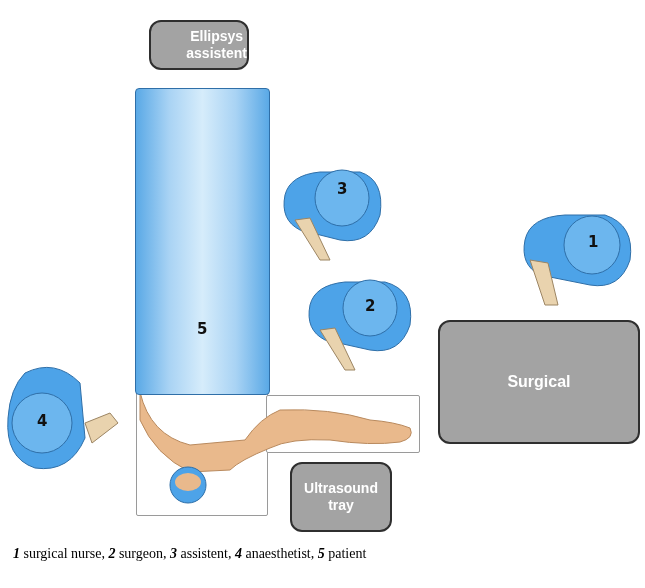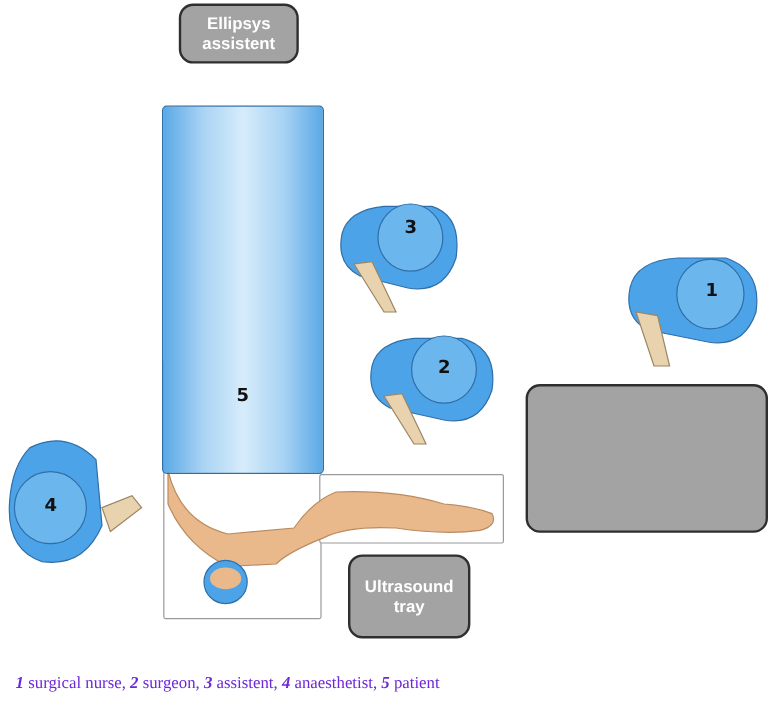--- a/index.html
+++ b/index.html
@@ -4,27 +4,27 @@
 <style>
   html, body { margin: 0; padding: 0; background: #ffffff; }
   body { width: 645px; height: 588px; position: relative; overflow: hidden; font-family: "Liberation Sans", sans-serif; }
   .abs { position: absolute; }
   .equip {
     position: absolute; background: #a3a3a3; border: 2px solid #2f2f2f; border-radius: 12px;
     color: #ffffff; font-weight: bold; display: flex; align-items: center; justify-content: center;
     text-align: center; font-family: "Liberation Sans", sans-serif; line-height: 1.2; box-sizing: border-box;
   }
   .num { position: absolute; font-weight: bold; color: #111; font-size: 15px; font-family: "DejaVu Sans", sans-serif; }
-  .caption { position: absolute; left: 13px; top: 562px; font-family: "Liberation Serif", serif; font-size: 14px; color: #6d28d9; white-space: nowrap; }
+  .caption { position: absolute; left: 13px; top: 546px; font-family: "Liberation Serif", serif; font-size: 14px; color: #000000; white-space: nowrap; }
   .caption b { font-style: italic; }
 </style>
 </head>
 <body>
 
-<div class="equip" style="left:149px; top:3px; width:100px; height:50px; font-size:14px;">
+<div class="equip" style="left:149px; top:20px; width:100px; height:50px; font-size:14px;justify-content:flex-end;">
   <div>
     <div>Ellipsys</div>
     <div>assistent</div>
   </div>
 </div>
 
 <div class="abs" style="left:136px; top:300px; width:130px; height:214px; border:1.5px solid #9a9a9a; background:#fff; border-radius:2px;"></div>
 
 <div class="abs" style="left:266px; top:395px; width:152px; height:56px; border:1.5px solid #9a9a9a; background:#fff; border-radius:2px;"></div>
 
@@ -53,20 +53,21 @@
 
 <svg class="abs" style="left:520px; top:205px;" width="120" height="105" viewBox="0 0 120 105">
   <path d="M5 35 Q10 12 45 10 L85 10 Q115 20 110 55 Q100 85 70 80 L20 70 Q0 60 5 35 Z" fill="#4da3e8" stroke="#2f6fa8"></path>
   <path d="M10 55 L25 100 L38 100 L28 58 Z" fill="#e9d3ae" stroke="#9c8563"></path>
   <ellipse cx="72" cy="40" rx="28" ry="29" fill="#6cb6ee" stroke="#2f6fa8"></ellipse>
 </svg>
 <div class="num" style="left:588px; top:233px;">1</div>
 
 <div class="equip" style="left:438px; top:320px; width:202px; height:124px; font-size:16px;">
   <div>
+    <div>Surgical</div>
   </div>
 </div>
 
 <svg class="abs" style="left:0px; top:358px;" width="125" height="120" viewBox="0 0 125 120">
   <path d="M25 15 Q55 0 80 25 L85 80 Q70 115 35 110 Q5 100 8 60 Q10 30 25 15 Z" fill="#4da3e8" stroke="#2f6fa8"></path>
   <path d="M85 65 L110 55 L118 65 L92 85 Z" fill="#e9d3ae" stroke="#9c8563"></path>
   <ellipse cx="42" cy="65" rx="30" ry="30" fill="#6cb6ee" stroke="#2f6fa8"></ellipse>
 </svg>
 <div class="num" style="left:37px; top:412px;">4</div>
 

